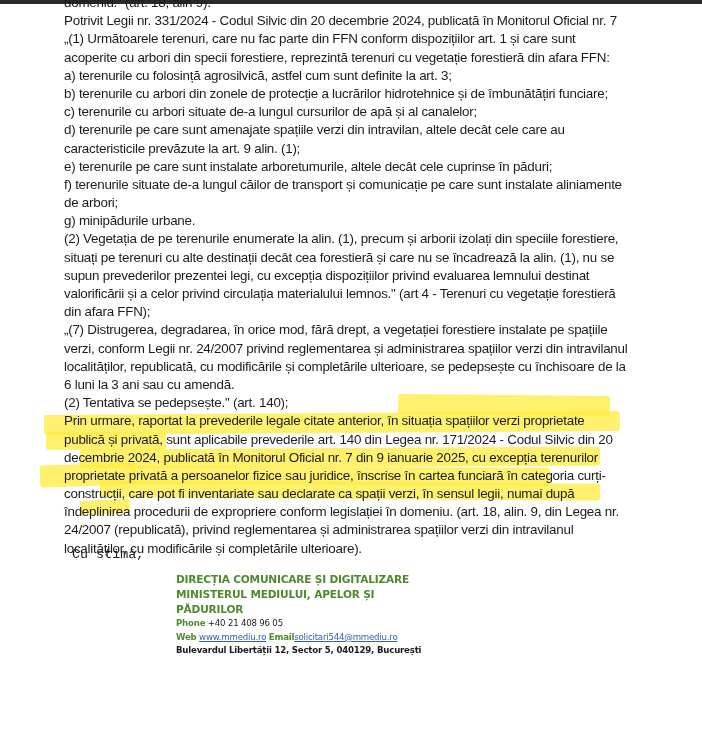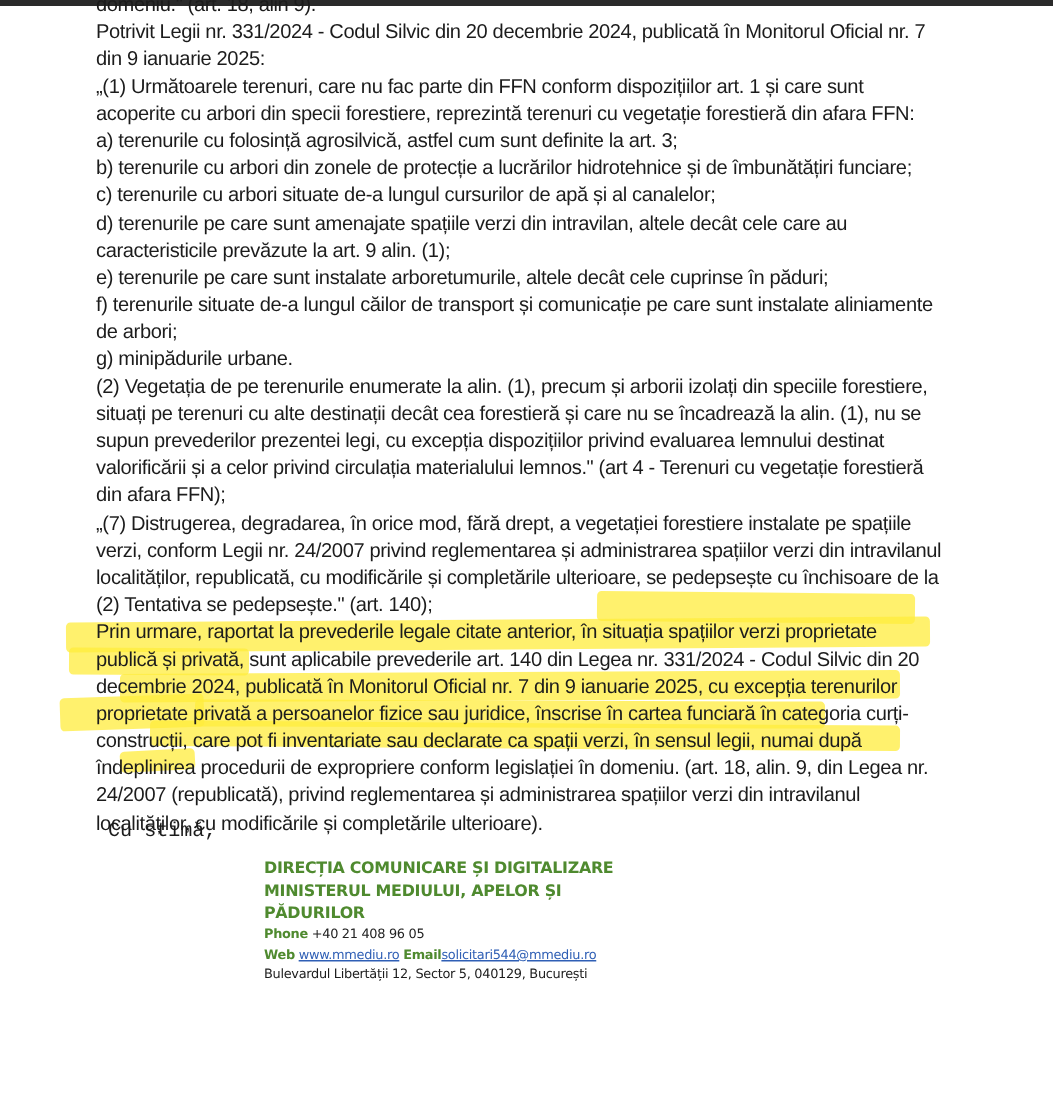--- a/index.html
+++ b/index.html
@@ -31,62 +31,62 @@
   }
   .sig .org {
     color: #4f8a2f; font-weight: bold; font-size: 10.6px; line-height: 15px; letter-spacing: -0.2px;
   }
   .sig .small {
     font-size: 8.6px; line-height: 13.5px; letter-spacing: -0.2px;
   }
   .sig .lbl { color: #4f8a2f; font-weight: bold; }
   .sig .val { color: #222; text-align: center; }
   .sig a { color: #2f5fb5; text-decoration: underline; }
-  .sig .addr { color: #1c1c1c; font-weight: normal; }
+  .sig .addr { color: #1c1c1c; font-weight: bold; }
 </style>
 </head>
 <body>
 
 <div class="topbar"></div>
 
 <div class="hl" style="left:398px;top:395px;width:212px;height:20px;transform:rotate(0.6deg);"></div>
 <div class="hl" style="left:44px;top:413px;width:576px;height:20px;transform:rotate(-0.4deg);"></div>
 <div class="hl" style="left:46px;top:432px;width:120px;height:18px;transform:rotate(0.3deg);"></div>
 <div class="hl" style="left:80px;top:448px;width:520px;height:19px;transform:rotate(-0.3deg);"></div>
 <div class="hl" style="left:40px;top:464px;width:96px;height:22px;transform:rotate(-2deg);"></div>
 <div class="hl" style="left:130px;top:467px;width:420px;height:18px;transform:rotate(0.2deg);"></div>
 <div class="hl" style="left:100px;top:482px;width:500px;height:17px;transform:rotate(0.4deg);"></div>
 <div class="hl" style="left:80px;top:500px;width:50px;height:14px;transform:rotate(-3deg);"></div>
 
 <div class="doc">
   <div class="line first-line">domeniu." (art. 18, alin 9).</div>
   <div class="line">Potrivit Legii nr. 331/2024 - Codul Silvic din 20 decembrie 2024, publicată în  Monitorul Oficial nr. 7</div>
-  <div class="line">din 9 ianuarie 2025:</div>
   <div class="line">„(1) Următoarele terenuri, care nu fac parte din FFN conform dispozițiilor art. 1 și care sunt</div>
   <div class="line">acoperite cu arbori din specii forestiere, reprezintă terenuri cu vegetație forestieră din afara FFN:</div>
   <div class="line">a) terenurile cu folosință agrosilvică, astfel cum sunt definite la art. 3;</div>
   <div class="line">b) terenurile cu arbori din zonele de protecție a lucrărilor hidrotehnice și de îmbunătățiri funciare;</div>
   <div class="line">c) terenurile cu arbori situate de-a lungul cursurilor de apă și al canalelor;</div>
   <div class="line">d) terenurile pe care sunt amenajate spațiile verzi din intravilan, altele decât cele care au</div>
   <div class="line">caracteristicile prevăzute la art. 9 alin. (1);</div>
   <div class="line">e) terenurile pe care sunt instalate arboretumurile, altele decât cele cuprinse în păduri;</div>
   <div class="line">f) terenurile situate de-a lungul căilor de transport și comunicație pe care sunt instalate aliniamente</div>
   <div class="line">de arbori;</div>
   <div class="line">g) minipădurile urbane.</div>
   <div class="line">(2) Vegetația de pe terenurile enumerate la alin. (1), precum și arborii izolați din speciile forestiere,</div>
   <div class="line">situați pe terenuri cu alte destinații decât cea forestieră și care nu se încadrează la alin. (1), nu se</div>
   <div class="line">supun prevederilor prezentei legi, cu excepția dispozițiilor privind evaluarea lemnului destinat</div>
   <div class="line">valorificării și a celor privind circulația materialului lemnos." (art 4 - Terenuri cu vegetație forestieră</div>
   <div class="line">din afara FFN);</div>
   <div class="line">„(7) Distrugerea, degradarea, în orice mod, fără drept, a vegetației forestiere instalate pe spațiile</div>
   <div class="line">verzi, conform Legii nr. 24/2007 privind reglementarea și administrarea spațiilor verzi din intravilanul</div>
   <div class="line">localităților, republicată, cu modificările și completările ulterioare, se pedepsește cu închisoare de la</div>
+  <div class="line">6 luni la 3 ani sau cu amendă.</div>
   <div class="line">(2) Tentativa se pedepsește." (art. 140);</div>
   <div class="line">Prin urmare, raportat la prevederile legale citate anterior, în situația spațiilor verzi proprietate</div>
-  <div class="line">publică și privată, sunt aplicabile prevederile art. 140 din Legea nr. 331/2024 - Codul Silvic din 20</div>
+  <div class="line">publică și privată, sunt aplicabile prevederile art. 140 din Legea nr. 171/2024 - Codul Silvic din 20</div>
   <div class="line">decembrie 2024, publicată în Monitorul Oficial nr. 7 din 9 ianuarie 2025, cu excepția terenurilor</div>
   <div class="line">proprietate privată a persoanelor fizice sau juridice, înscrise în cartea funciară în categoria curți-</div>
   <div class="line">construcții, care pot fi inventariate sau declarate ca spații verzi, în sensul legii, numai după</div>
   <div class="line">îndeplinirea procedurii de expropriere conform legislației în domeniu. (art. 18, alin. 9, din Legea nr.</div>
   <div class="line">24/2007 (republicată), privind reglementarea și administrarea spațiilor verzi din intravilanul</div>
   <div class="line">localităților, cu modificările și completările ulterioare).</div>
 </div>
 
 <div class="closing">Cu stimă,</div>
 

